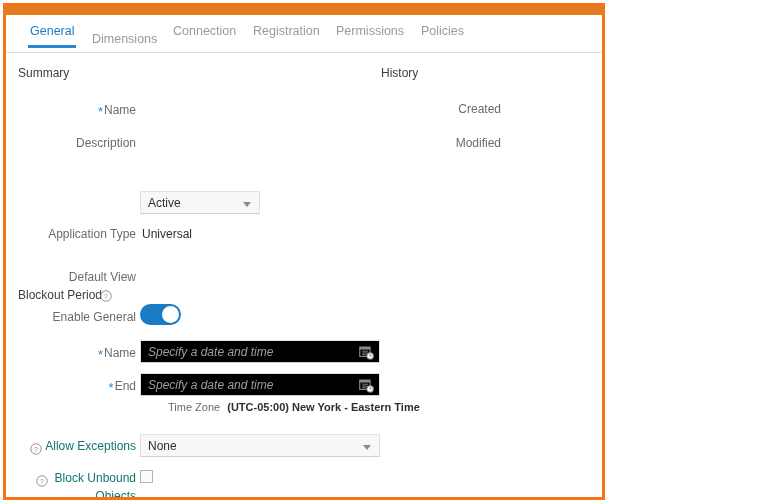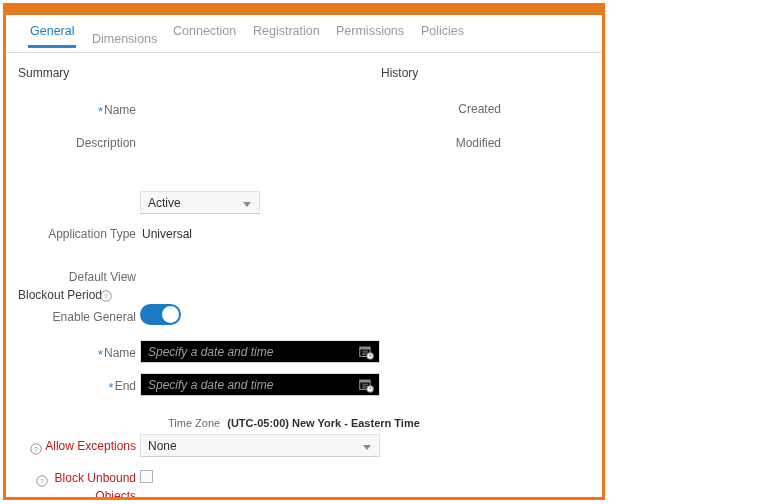--- a/index.html
+++ b/index.html
@@ -76,21 +76,21 @@
   }
 
   .fld-label {
     position: absolute;
     font-size: 12px;
     color: #6b6b6b;
     text-align: right;
     white-space: nowrap;
   }
   .fld-label.dark {
-    color: #b91c1c;
+    color: #0f766e;
   }
 
   .req-star {
     color: #2a87d0;
     font-size: 13px;
     position: relative;
     top: 2px;
     margin-right: 1px;
   }
 
@@ -194,21 +194,20 @@
     width: 12px;
     height: 12px;
     cursor: pointer;
   }
 
   
   .tz-line {
     position: absolute;
     font-size: 11px;
     white-space: nowrap;
-    margin-top: 16px;
   }
   .tz-lbl { color: #6b6b6b; }
   .tz-val { color: #2f2f2f; font-weight: bold; }
 </style>
 </head>
 <body>
 
 <div id="app-frame">
 
   <div id="accent-bar"></div>

